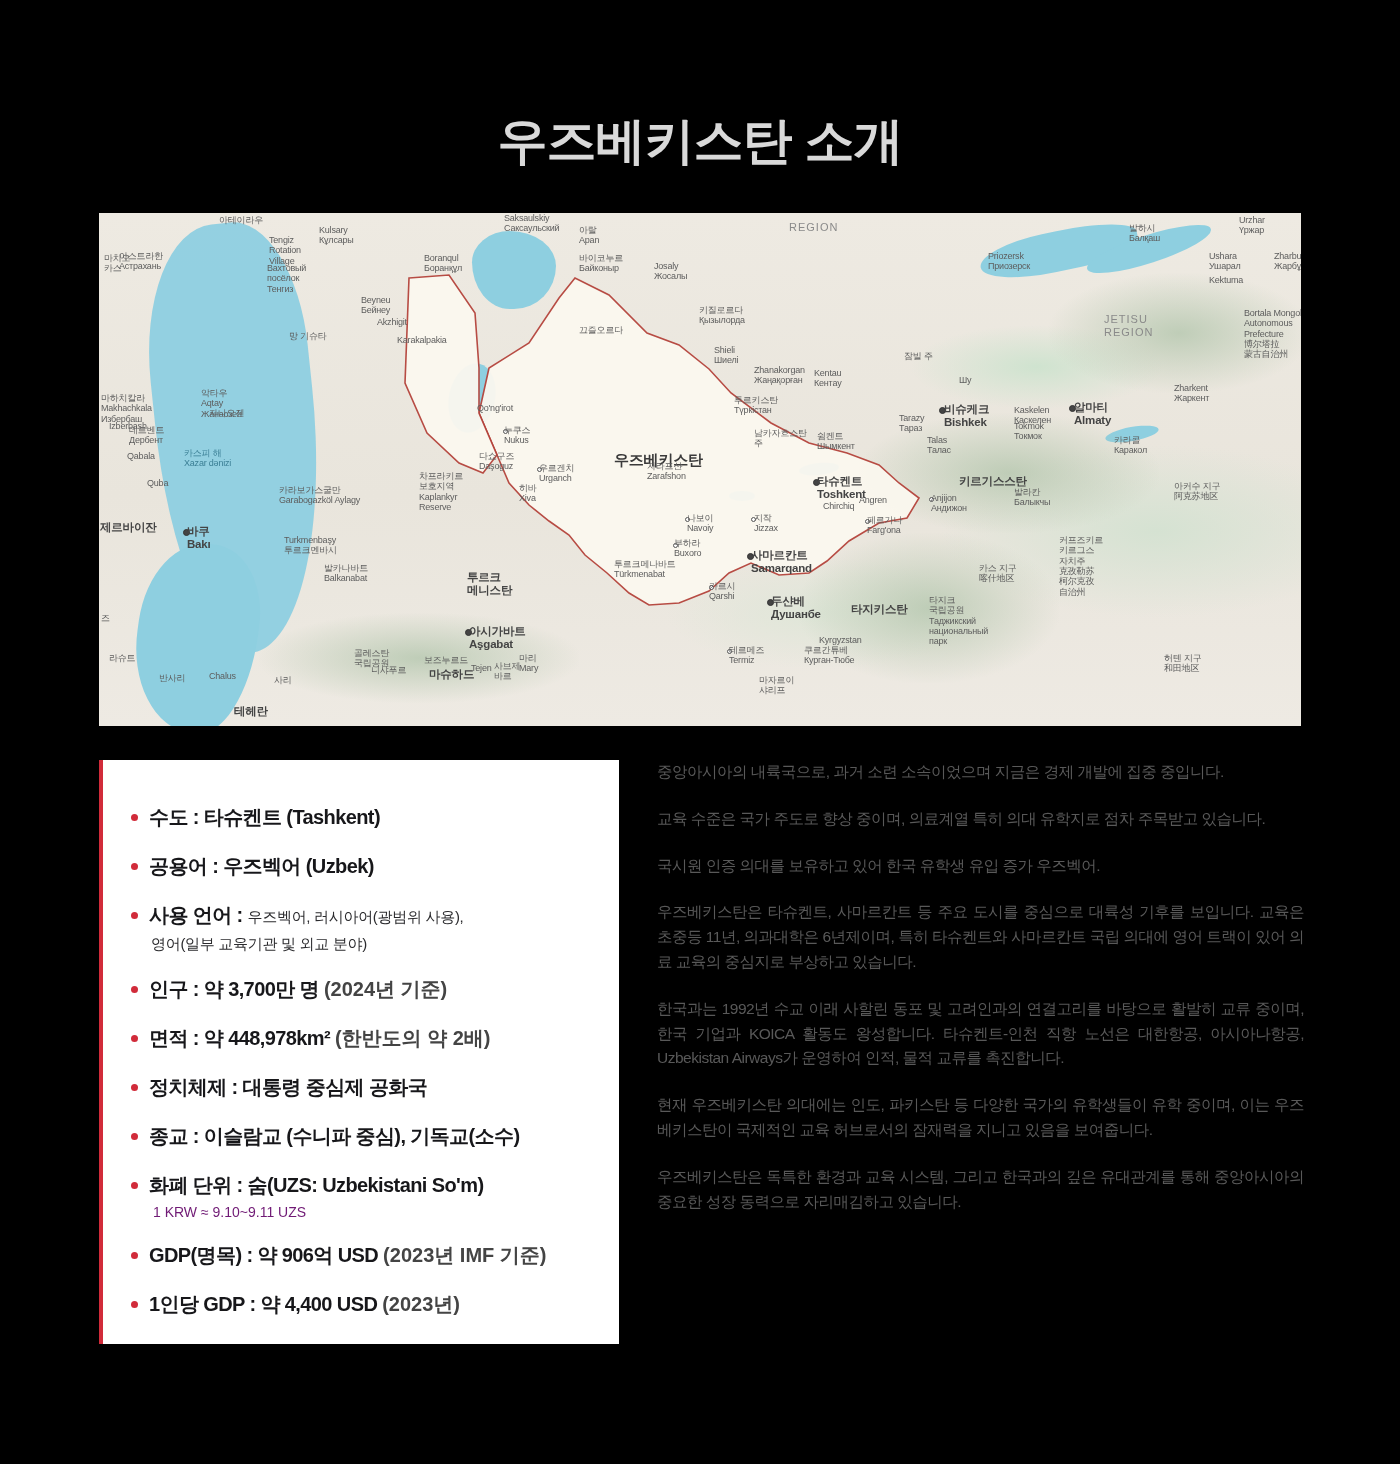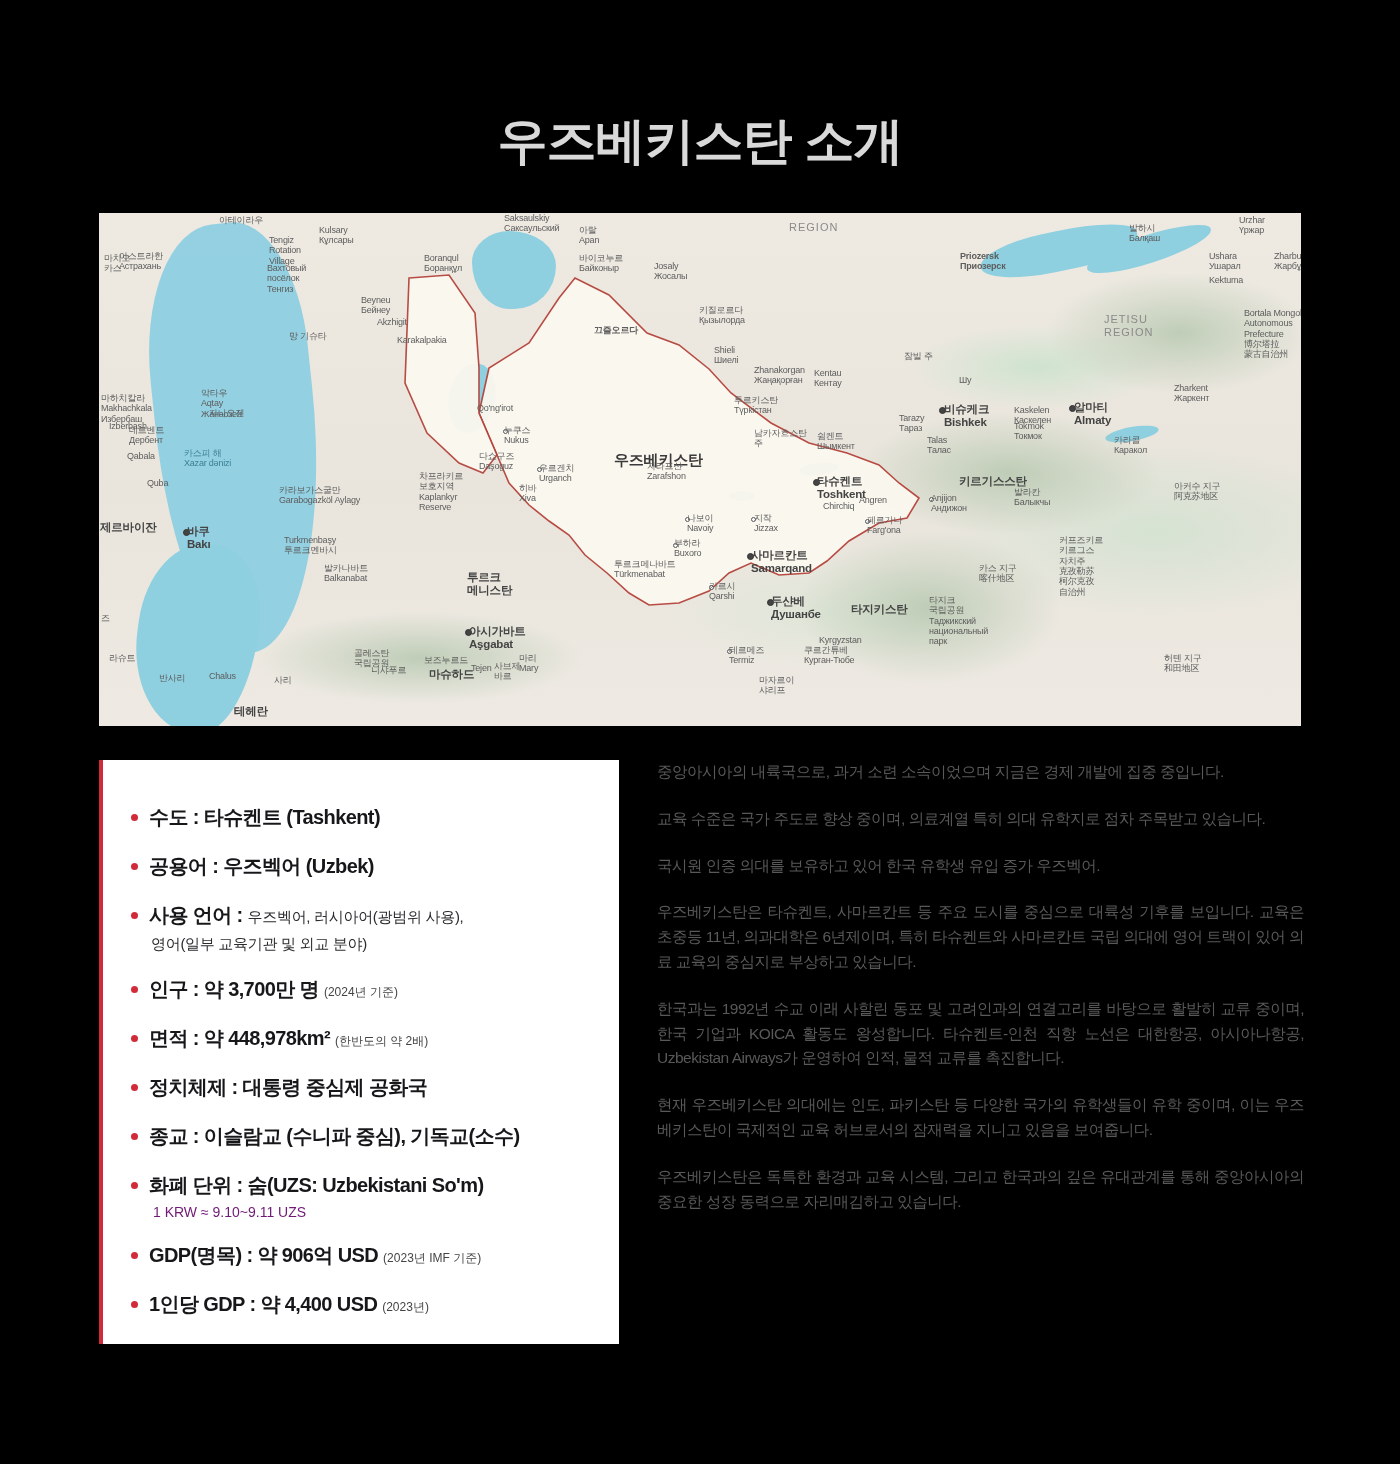--- a/index.html
+++ b/index.html
@@ -173,23 +173,23 @@
     font-weight: bold;
     letter-spacing: -0.6px;
   }
   .info-sub {
     font-size: 15px;
     font-weight: normal;
     color: #2b2b2e;
     letter-spacing: -0.3px;
   }
   .info-note {
-    font-size: 12px;
+    font-size: 20px;
     color: #444;
-    font-weight: normal;
+    font-weight: bold;
   }
   .info-second-line {
     display: block;
     font-size: 15px;
     color: #2b2b2e;
     margin-top: 6px;
     padding-left: 2px;
     letter-spacing: -0.3px;
   }
   .info-rate {
@@ -286,36 +286,36 @@
         <div class="map-label" style="left: 120px; top: 2px;">아테이라우</div>
         <div class="map-label" style="left: 220px; top: 12px;">Kulsary<br>Кұлсары</div>
         <div class="map-label" style="left: 405px; top: 0px;">Saksaulskiy<br>Саксаульский</div>
         <div class="map-label" style="left: 480px; top: 12px;">아랄<br>Apan</div>
         <div class="map-label" style="left: 170px; top: 22px;">Tengiz<br>Rotation<br>Village</div>
         <div class="map-label" style="left: 168px; top: 50px;">Вахтовый<br>посёлок<br>Тенгиз</div>
         <div class="map-label" style="left: 325px; top: 40px;">Boranqul<br>Боранқұл</div>
         <div class="map-label" style="left: 480px; top: 40px;">바이코누르<br>Байконыр</div>
         <div class="map-label" style="left: 555px; top: 48px;">Josaly<br>Жосалы</div>
         <div class="map-label" style="left: 600px; top: 92px;">키질로르다<br>Қызылорда</div>
-        <div class="map-label" style="left: 495px; top: 112px; font-weight: bold;">끄즐오르다</div>
+        <div class="map-label" style="left: 480px; top: 112px;">끄즐오르다</div>
         <div class="map-label" style="left: 262px; top: 82px;">Beyneu<br>Бейнеу</div>
         <div class="map-label" style="left: 278px; top: 104px;">Akzhigit</div>
         <div class="map-label" style="left: 298px; top: 122px;">Karakalpakia</div>
         <div class="map-label" style="left: 190px; top: 118px;">망 기슈타</div>
         <div class="map-label" style="left: 615px; top: 132px;">Shieli<br>Шиелі</div>
         <div class="map-label" style="left: 805px; top: 138px;">잠빌 주</div>
         <div class="map-label" style="left: 655px; top: 152px;">Zhanakorgan<br>Жаңақорған</div>
         <div class="map-label" style="left: 715px; top: 155px;">Kentau<br>Кентау</div>
         <div class="map-label" style="left: 635px; top: 182px;">투르키스탄<br>Түркістан</div>
         <div class="map-label" style="left: 800px; top: 200px;">Tarazy<br>Тараз</div>
         <div class="map-label" style="left: 655px; top: 215px;">남카자흐스탄<br>주</div>
         <div class="map-label" style="left: 718px; top: 218px;">쉼켄트<br>Шымкент</div>
         <div class="map-label" style="left: 915px; top: 192px;">Kaskelen<br>Каскелен</div>
         <div class="map-label" style="left: 828px; top: 222px;">Talas<br>Талас</div>
-        <div class="map-label" style="left: 861px; top: 38px; font-weight: bold;">Priozersk<br>Приозерск</div>
+        <div class="map-label" style="left: 889px; top: 38px;">Priozersk<br>Приозерск</div>
         <div class="map-label" style="left: 1030px; top: 10px;">발하시<br>Балқаш</div>
         <div class="map-label" style="left: 1140px; top: 2px;">Urzhar<br>Үржар</div>
         <div class="map-label" style="left: 1110px; top: 38px;">Ushara<br>Ушарал</div>
         <div class="map-label" style="left: 1175px; top: 38px;">Zharbulak<br>Жарбұлақ</div>
         <div class="map-label" style="left: 1110px; top: 62px;">Kektuma</div>
         <div class="map-label" style="left: 1145px; top: 95px;">Bortala Mongol<br>Autonomous<br>Prefecture<br>博尔塔拉<br>蒙古自治州</div>
         <div class="map-label" style="left: 1075px; top: 170px;">Zharkent<br>Жаркент</div>
         <div class="map-label" style="left: 860px; top: 162px;">Шу</div>
         <div class="map-label" style="left: 915px; top: 208px;">Tokmok<br>Токмок</div>
         <div class="map-label" style="left: 915px; top: 230px; margin-top: 44px;">발라칸<br>Балыкчы</div>

